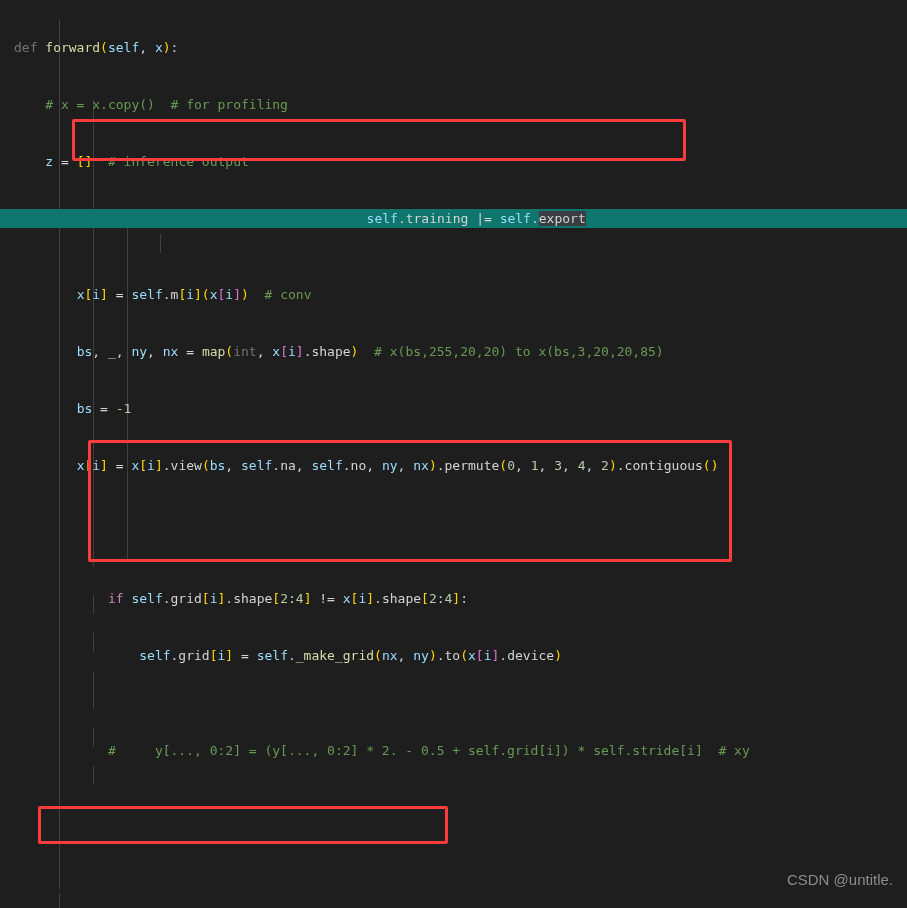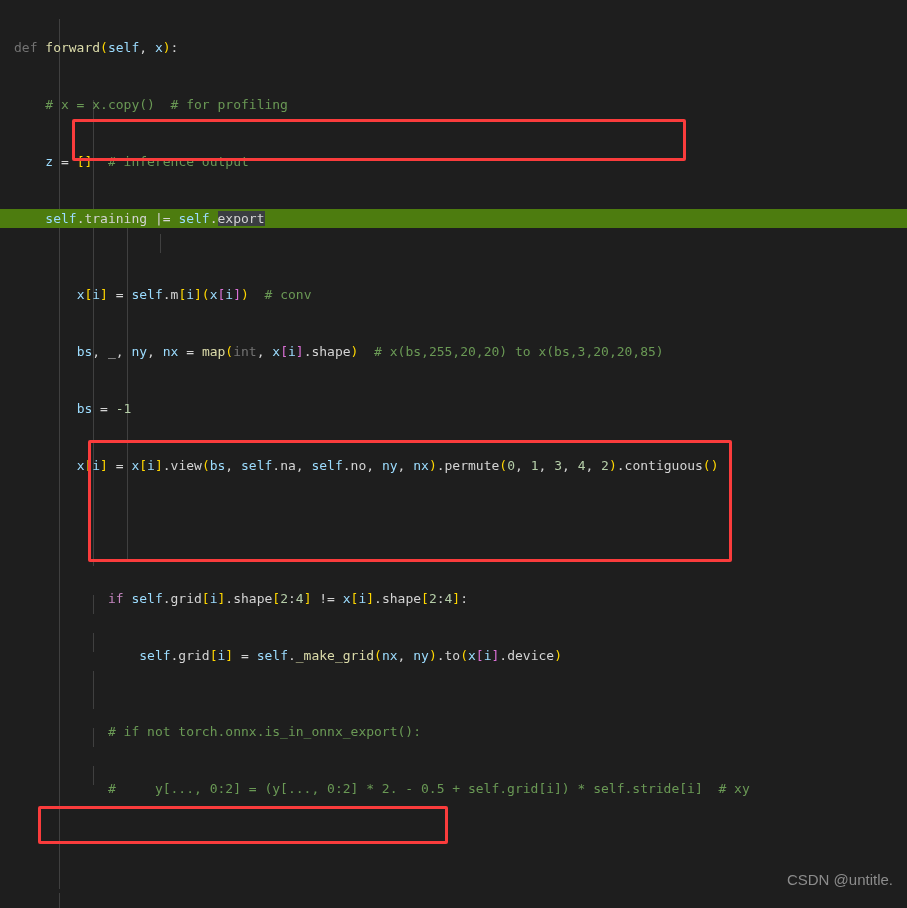--- a/index.html
+++ b/index.html
@@ -36,21 +36,21 @@
 
   .ln {
     position: relative;
     height: 19px;
     line-height: 19px;
     padding-left: 14px;
     white-space: pre;
     font-size: 13px;
     color: #d4d4d4;
   }
-  .ln.cur { background: #4d7c0f; }
+  .ln.cur { background: #0f766e; text-align: center; }
 
   
   .kw   { color: #c586c0; }   
   .kw2  { color: #737373; }   
   .fn   { color: #dcdcaa; }   
   .var  { color: #9cdcfe; margin-top: 8px; }   
   .num  { color: #b5cea8; }   
   .cm   { color: #6a9955; }   
   .op   { color: #d4d4d4; }   
   .p1   { color: #ffd700; }   
@@ -122,21 +122,20 @@
 <div class="ln">        <span class="var">x</span><span class="p1">[</span><span class="var">i</span><span class="p1">]</span> <span class="op">=</span> <span class="var">x</span><span class="p1">[</span><span class="var">i</span><span class="p1">]</span><span class="op">.view</span><span class="p1">(</span><span class="var">bs</span><span class="op">,</span> <span class="var">self</span><span class="op">.na,</span> <span class="var">self</span><span class="op">.no,</span> <span class="var">ny</span><span class="op">,</span> <span class="var">nx</span><span class="p1">)</span><span class="op">.permute</span><span class="p1">(</span><span class="num">0</span><span class="op">,</span> <span class="num">1</span><span class="op">,</span> <span class="num">3</span><span class="op">,</span> <span class="num">4</span><span class="op">,</span> <span class="num">2</span><span class="p1">)</span><span class="op">.contiguous</span><span class="p1">()</span></div>
 
 <div class="ln"> </div>
 
 
 <div class="ln">            <span class="kw">if</span> <span class="var">self</span><span class="op">.grid</span><span class="p1">[</span><span class="var">i</span><span class="p1">]</span><span class="op">.shape</span><span class="p1">[</span><span class="num">2</span><span class="op">:</span><span class="num">4</span><span class="p1">]</span> <span class="op">!=</span> <span class="var">x</span><span class="p1">[</span><span class="var">i</span><span class="p1">]</span><span class="op">.shape</span><span class="p1">[</span><span class="num">2</span><span class="op">:</span><span class="num">4</span><span class="p1">]</span><span class="op">:</span></div>
 
 <div class="ln">                <span class="var">self</span><span class="op">.grid</span><span class="p1">[</span><span class="var">i</span><span class="p1">]</span> <span class="op">=</span> <span class="var">self</span><span class="op">.</span><span class="fn">_make_grid</span><span class="p1">(</span><span class="var">nx</span><span class="op">,</span> <span class="var">ny</span><span class="p1">)</span><span class="op">.to</span><span class="p1">(</span><span class="var">x</span><span class="p2">[</span><span class="var">i</span><span class="p2">]</span><span class="op">.device</span><span class="p1">)</span></div>
 
 
-<div class="ln">            <span class="cm"># if not torch.onnx.is_in_onnx_export():</span></div>
 
 <div class="ln">            <span class="cm">#     y[..., 0:2] = (y[..., 0:2] * 2. - 0.5 + self.grid[i]) * self.stride[i]  # xy</span></div>
 
 
 
 
 
 
 
 

